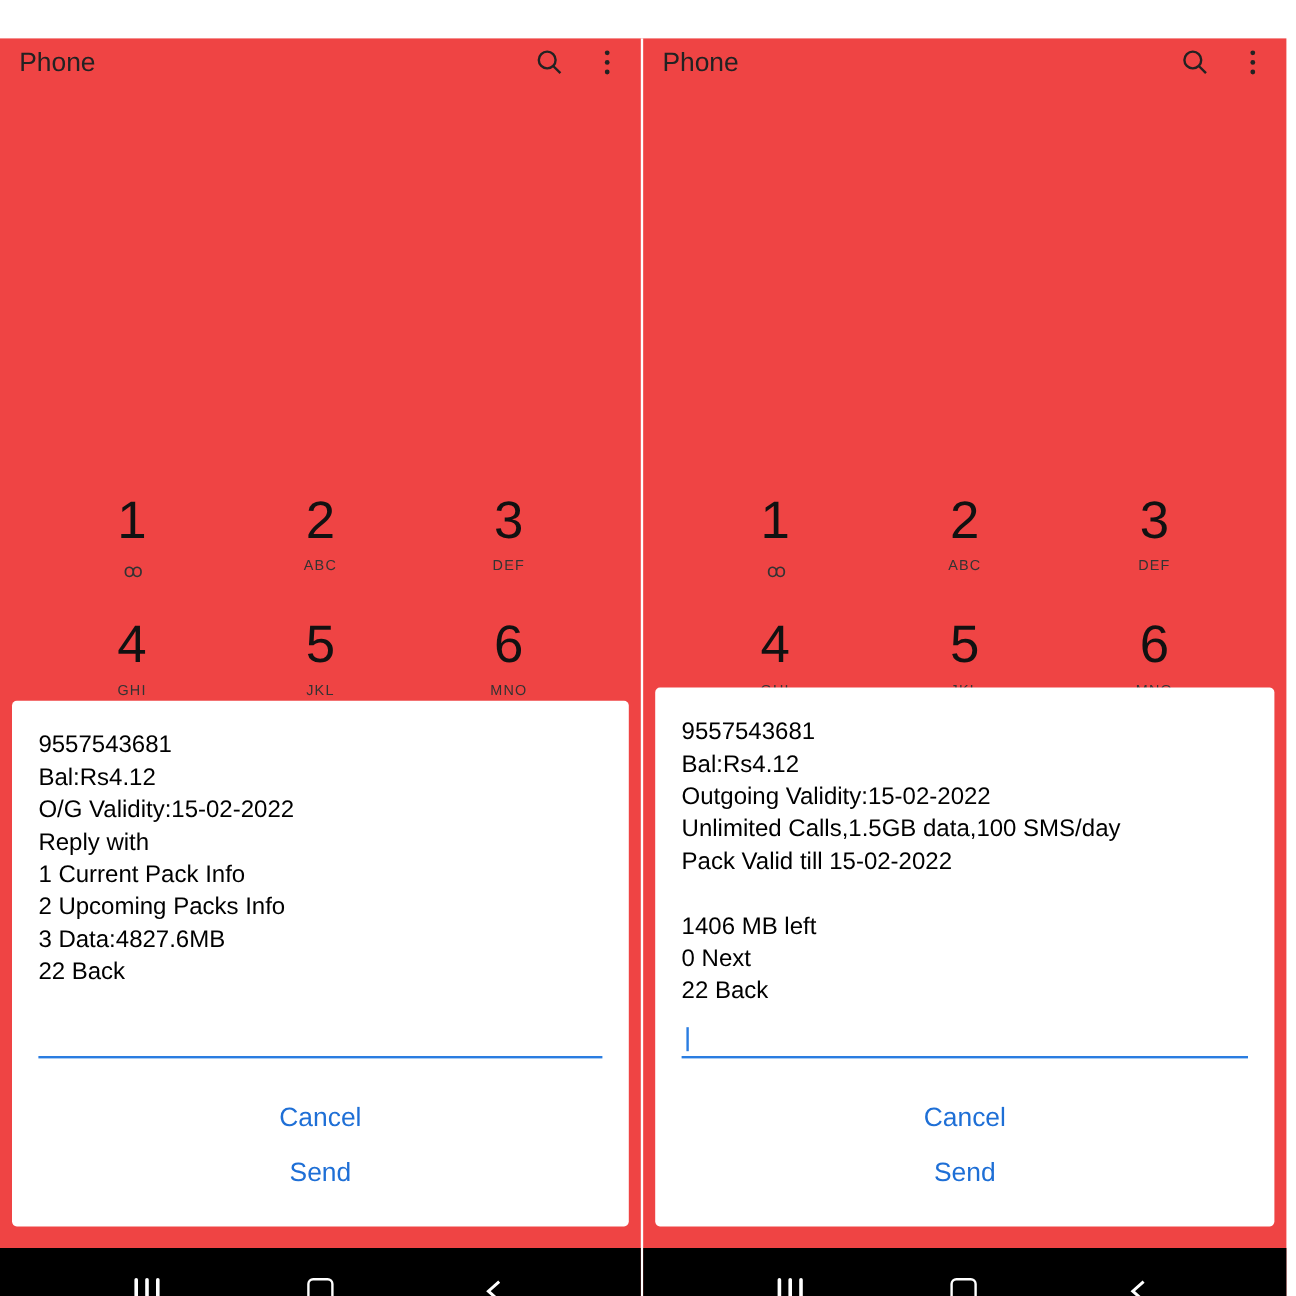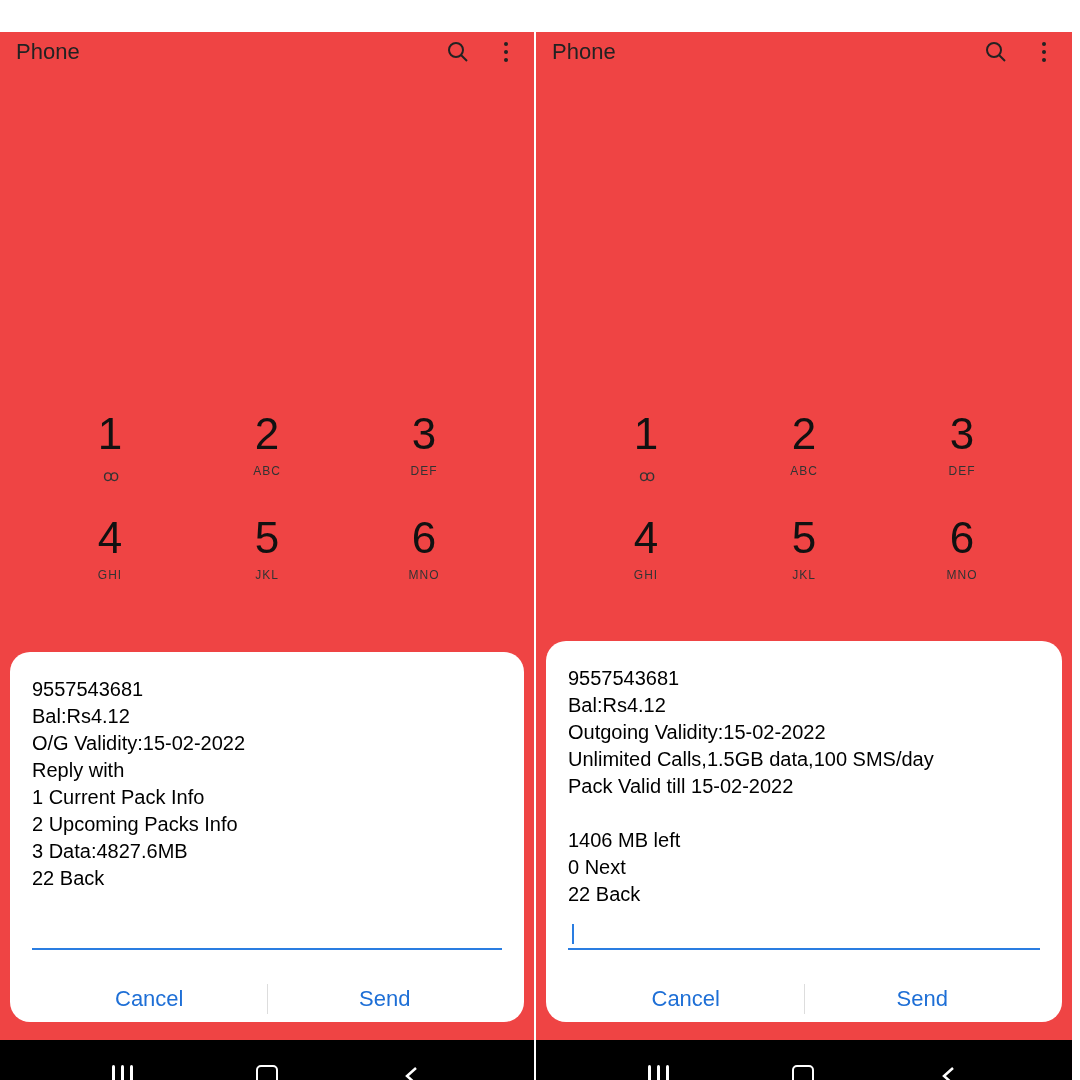--- a/index.html
+++ b/index.html
@@ -14,31 +14,31 @@
     .search-icon, .menu-icon { width: 24px; height: 24px; display: flex; align-items: center; justify-content: center; }
     .search-icon svg, .menu-icon svg { stroke: #222; fill: none; stroke-width: 2; }
     
     .dialpad { position: absolute; top: 380px; left: 0; right: 0; padding: 0 50px; }
     .dial-row { display: flex; justify-content: space-between; margin-bottom: 30px; }
     .dial-key { width: 120px; text-align: center; }
     .dial-num { font-size: 44px; color: #111; font-weight: 400; line-height: 1; }
     .dial-sub { font-size: 12px; color: #333; margin-top: 8px; letter-spacing: 1px; }
     .vm-icon { font-size: 16px; letter-spacing: -2px; }
     
-    .popup { position: absolute; left: 10px; right: 10px; background: #fff; border-radius: 20px; padding: 24px 22px 4px; color: #000; }
+    .popup { position: absolute; left: 10px; right: 10px; background: #fff; border-radius: 4px; padding: 24px 22px 26px; color: #000; }
     .popup-text { font-size: 20px; line-height: 1.35; white-space: pre-line; }
     .popup1 { bottom: 90px; }
     .popup2 { bottom: 90px; }
     
     .input-wrap { margin-top: 30px; }
     .input-line { border-bottom: 2px solid #2a7de1; width: 100%; height: 28px; position: relative; }
     .popup2 .input-wrap { margin-top: 14px; }
     .cursor { position: absolute; left: 4px; top: 2px; bottom: 4px; width: 2px; background: #2a7de1; }
     
-    .popup-btns { display: flex; margin-top: 30px; }
+    .popup-btns { display: flex; margin-top: 30px; flex-direction: column; }
     .popup-btn { flex: 1; text-align: center; font-size: 22px; color: #1e6fd6; padding: 6px 0; }
     .btn-divider { width: 1px; background: #ddd; margin: 4px 0; }
     
     .nav-bar { position: absolute; bottom: 0; left: 0; right: 0; height: 72px; background: #000; display: flex; align-items: center; justify-content: space-around; padding: 0 50px; }
     .nav-btn { display: flex; align-items: center; justify-content: center; }
     .nav-btn svg { stroke: #fff; fill: none; stroke-width: 2.5; }
     .recents-lines { display: flex; gap: 6px; }
     .rline { width: 3px; height: 22px; background: #fff; border-radius: 2px; }
     .home-sq { width: 22px; height: 22px; border: 2.5px solid #fff; border-radius: 5px; }
   </style>

